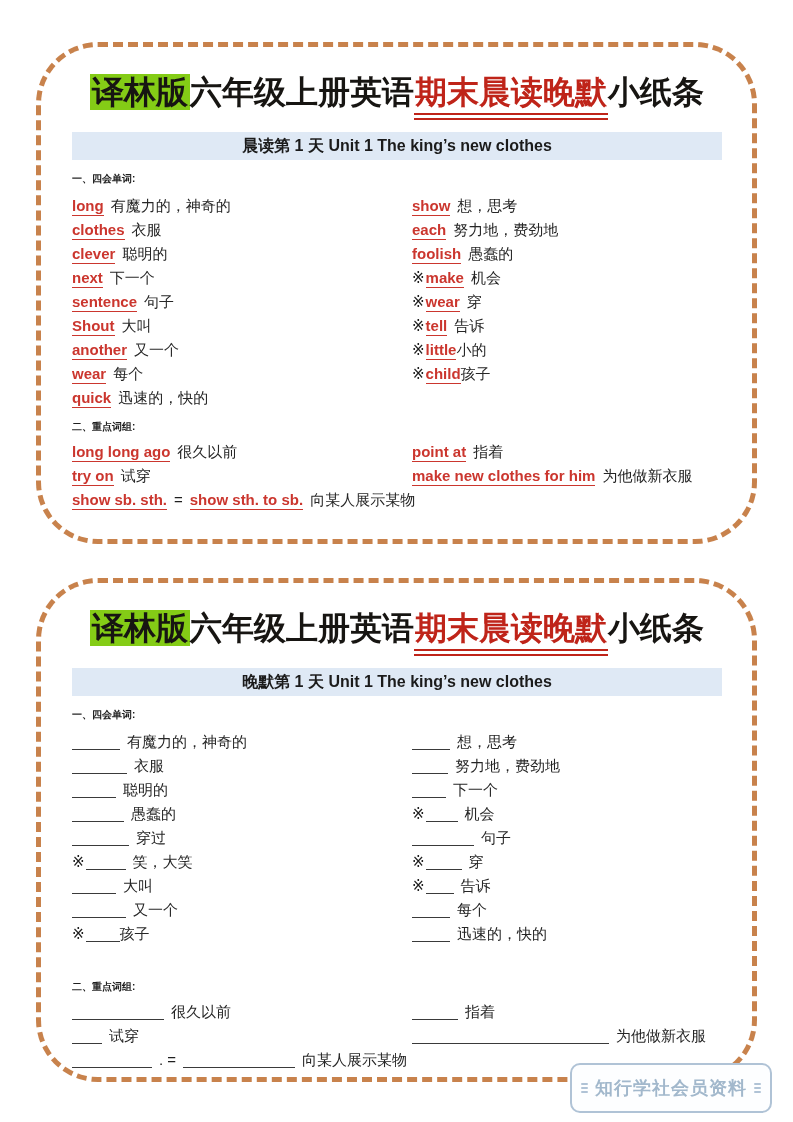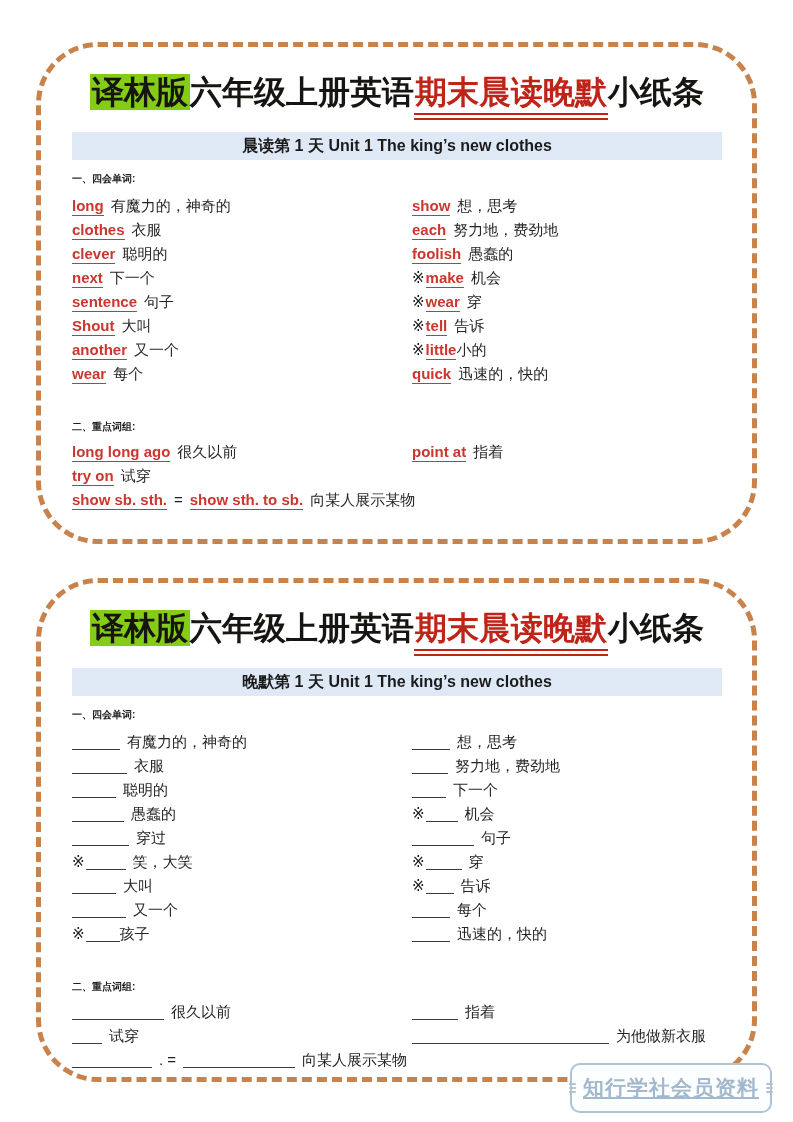--- a/index.html
+++ b/index.html
@@ -51,21 +51,21 @@
     border-bottom:1.6px solid #3a3a3a;margin-right:7px;
   }
 
   .watermark{
     position:absolute;left:570px;top:1063px;width:202px;height:50px;
     box-sizing:border-box;background:#fdfeff;
     border:2px solid #b0c3d6;border-radius:10px;
     display:flex;align-items:center;justify-content:center;gap:7px;
   }
   .watermark-text{
-    font-size:21px;font-weight:bold;color:#a2b8cc;letter-spacing:1px;white-space:nowrap;text-decoration:underline;
+    font-size:18px;font-weight:bold;color:#a2b8cc;letter-spacing:1px;white-space:nowrap;
   }
   .deco{display:flex;flex-direction:column;gap:2px;}
   .deco i{display:block;width:7px;height:2px;background:#b0c3d6;border-radius:1px;}
 </style>
 </head>
 <body>
 
 <section class="panel" id="panel-0">
   <h1 class="panel-title"><span class="hl">译林版</span><span>六年级上册英语</span><span class="red">期末晨读晚默</span><span>小纸条</span></h1>
   <div class="banner">晨读第 1 天 Unit 1 The king’s new clothes</div>
@@ -79,28 +79,30 @@
       <div class="cell"><span class="seg-en">foolish</span><span class="seg-cn">愚蠢的</span></div>
       <div class="cell"><span class="seg-en">next</span><span class="seg-cn">下一个</span></div>
       <div class="cell"><span class="seg-star">※</span><span class="seg-en">make</span><span class="seg-cn">机会</span></div>
       <div class="cell"><span class="seg-en">sentence</span><span class="seg-cn">句子</span></div>
       <div class="cell"><span class="seg-star">※</span><span class="seg-en">wear</span><span class="seg-cn">穿</span></div>
       <div class="cell"><span class="seg-en">Shout</span><span class="seg-cn">大叫</span></div>
       <div class="cell"><span class="seg-star">※</span><span class="seg-en">tell</span><span class="seg-cn">告诉</span></div>
       <div class="cell"><span class="seg-en">another</span><span class="seg-cn">又一个</span></div>
       <div class="cell"><span class="seg-star">※</span><span class="seg-en">little</span><span class="seg-cn tight">小的</span></div>
       <div class="cell"><span class="seg-en">wear</span><span class="seg-cn">每个</span></div>
+      <div class="cell"><span class="seg-star">※</span><span class="seg-en">child</span><span class="seg-cn tight">孩子</span></div>
       <div class="cell"><span class="seg-en">quick</span><span class="seg-cn">迅速的，快的</span></div>
       <div class="cell"></div>
     </div>
   <div class="sec-heading second">二、重点词组:</div>
   <div class="grid" id="phrases-grid-0">
       <div class="cell"><span class="seg-en">long long ago</span><span class="seg-cn">很久以前</span></div>
       <div class="cell"><span class="seg-en">point at</span><span class="seg-cn">指着</span></div>
       <div class="cell"><span class="seg-en">try on</span><span class="seg-cn">试穿</span></div>
+      <div class="cell"><span class="seg-en">make new clothes for him</span><span class="seg-cn">为他做新衣服</span></div>
       <div class="cell full"><span class="seg-en">show sb. sth.</span><span class="seg-plain">=</span><span class="seg-en">show sth. to sb.</span><span class="seg-cn">向某人展示某物</span></div>
     </div>
 </section>
 
 <section class="panel" id="panel-1">
   <h1 class="panel-title"><span class="hl">译林版</span><span>六年级上册英语</span><span class="red">期末晨读晚默</span><span>小纸条</span></h1>
   <div class="banner">晚默第 1 天 Unit 1 The king’s new clothes</div>
   <div class="sec-heading">一、四会单词:</div>
   <div class="grid" id="words-grid-1">
       <div class="cell"><span class="seg-blank" style="width: 48px;"></span><span class="seg-cn">有魔力的，神奇的</span></div>

